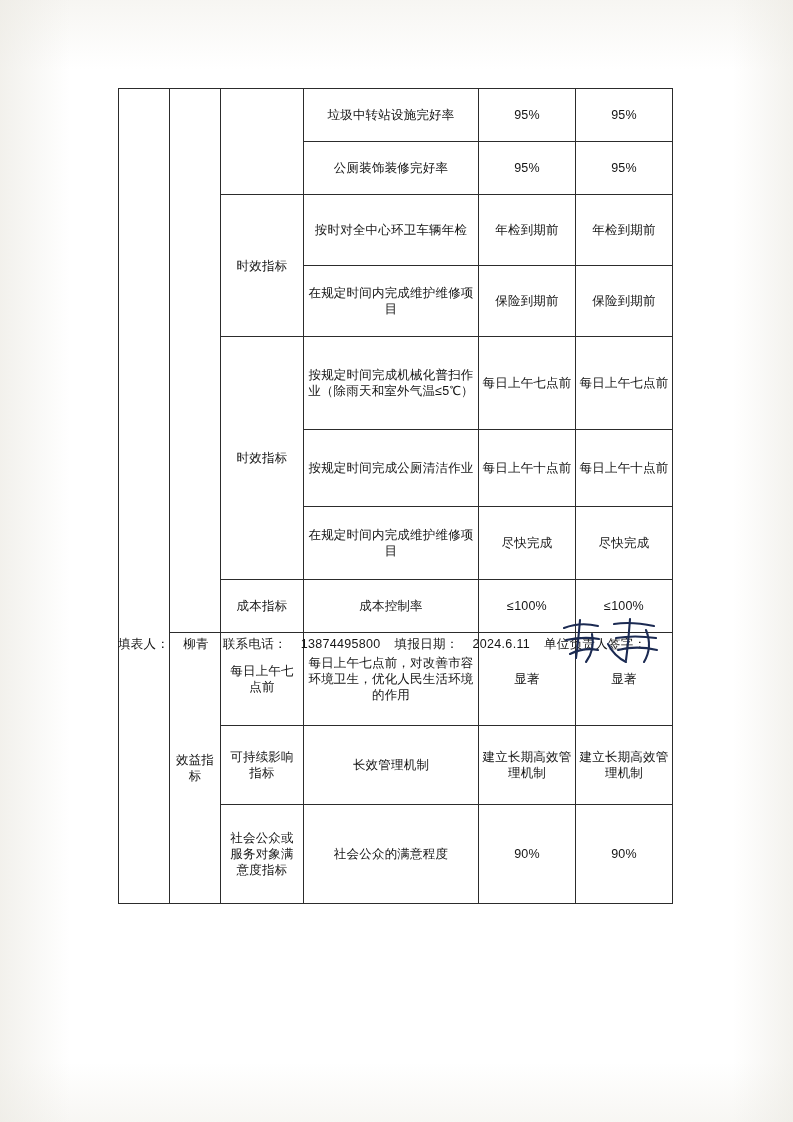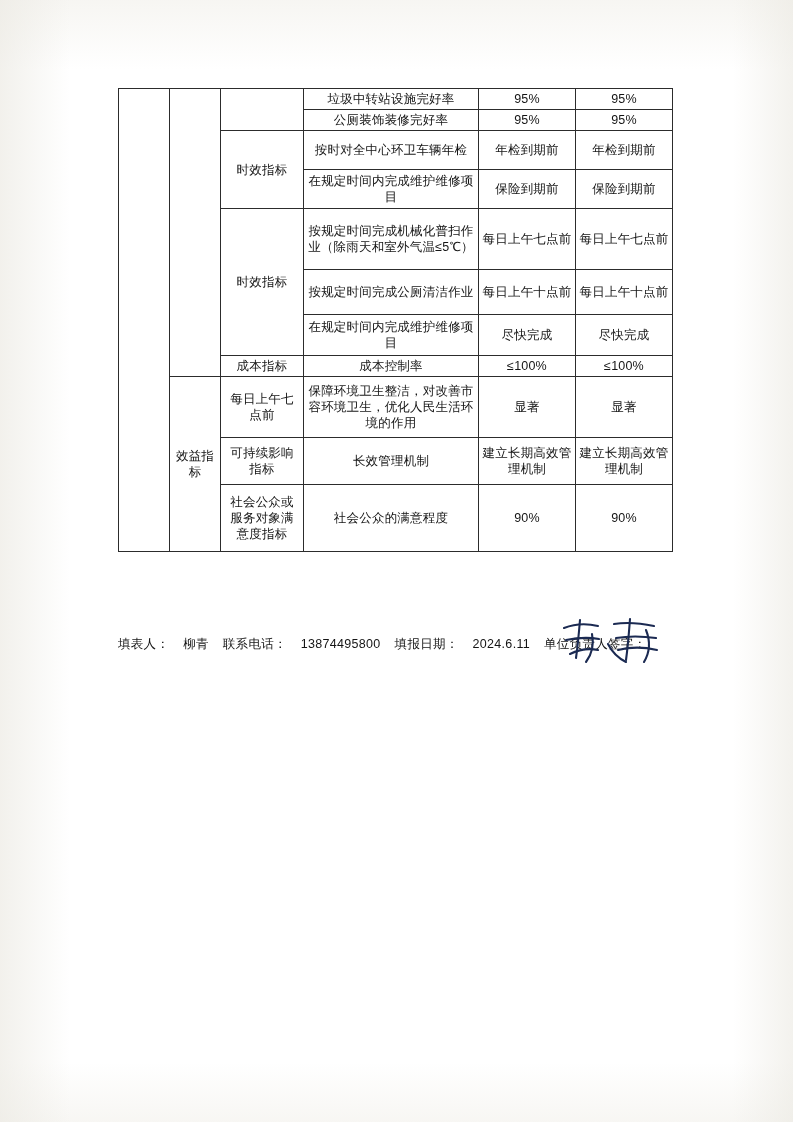--- a/index.html
+++ b/index.html
@@ -43,21 +43,21 @@
     border-collapse: collapse;
     width: 552px;
     table-layout: fixed;
   }
   table.grid td {
     border: 1px solid #2c2c2c;
     font-size: 12.5px;
     line-height: 1.28;
     text-align: center;
     vertical-align: middle;
-    padding: 2px 3px;
+    padding: 18px 3px;
     color: #141414;
     letter-spacing: 0.2px;
   }
   td.col-a { width: 44px; }
   td.col-b { width: 44px; margin-top: 44px; }
   td.col-c { width: 76px; margin-top: 20px; }
   td.col-d { width: 168px; }
   td.col-e { width: 90px; }
   td.col-f { width: 90px; }
 
@@ -143,21 +143,21 @@
       <tr>
         <td class="col-c">成本指标</td>
         <td class="col-d">成本控制率</td>
         <td class="col-e">≤100%</td>
         <td class="col-f">≤100%</td>
       </tr>
 
       <tr>
         <td class="col-b" rowspan="3">效益指标</td>
         <td class="col-c">每日上午七点前</td>
-        <td class="col-d" style="height:56px">保障环境卫生整洁，对改善市容环境卫生，优化人民生活环境的作用</td>
+        <td class="col-d" style="height:56px">每日上午七点前，对改善市容环境卫生，优化人民生活环境的作用</td>
         <td class="col-e">显著</td>
         <td class="col-f">显著</td>
       </tr>
 
       <tr>
         <td class="col-c">可持续影响指标</td>
         <td class="col-d" style="height:42px">长效管理机制</td>
         <td class="col-e">建立长期高效管理机制</td>
         <td class="col-f">建立长期高效管理机制</td>
       </tr>

